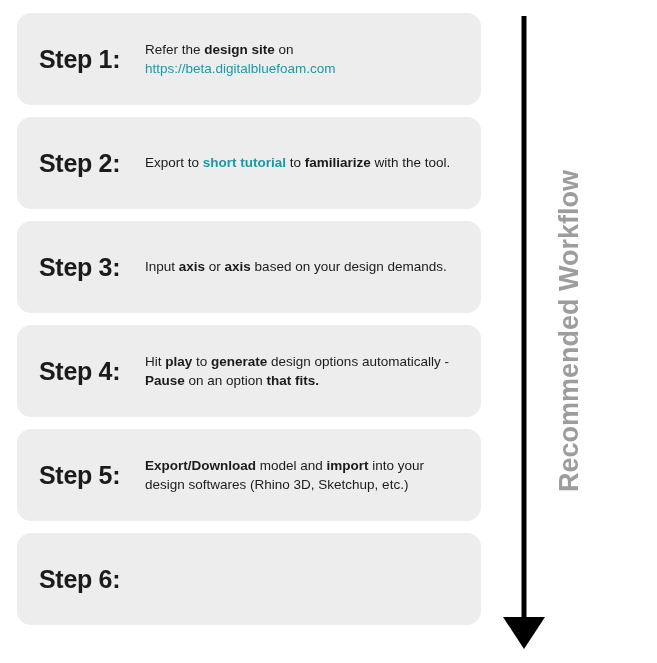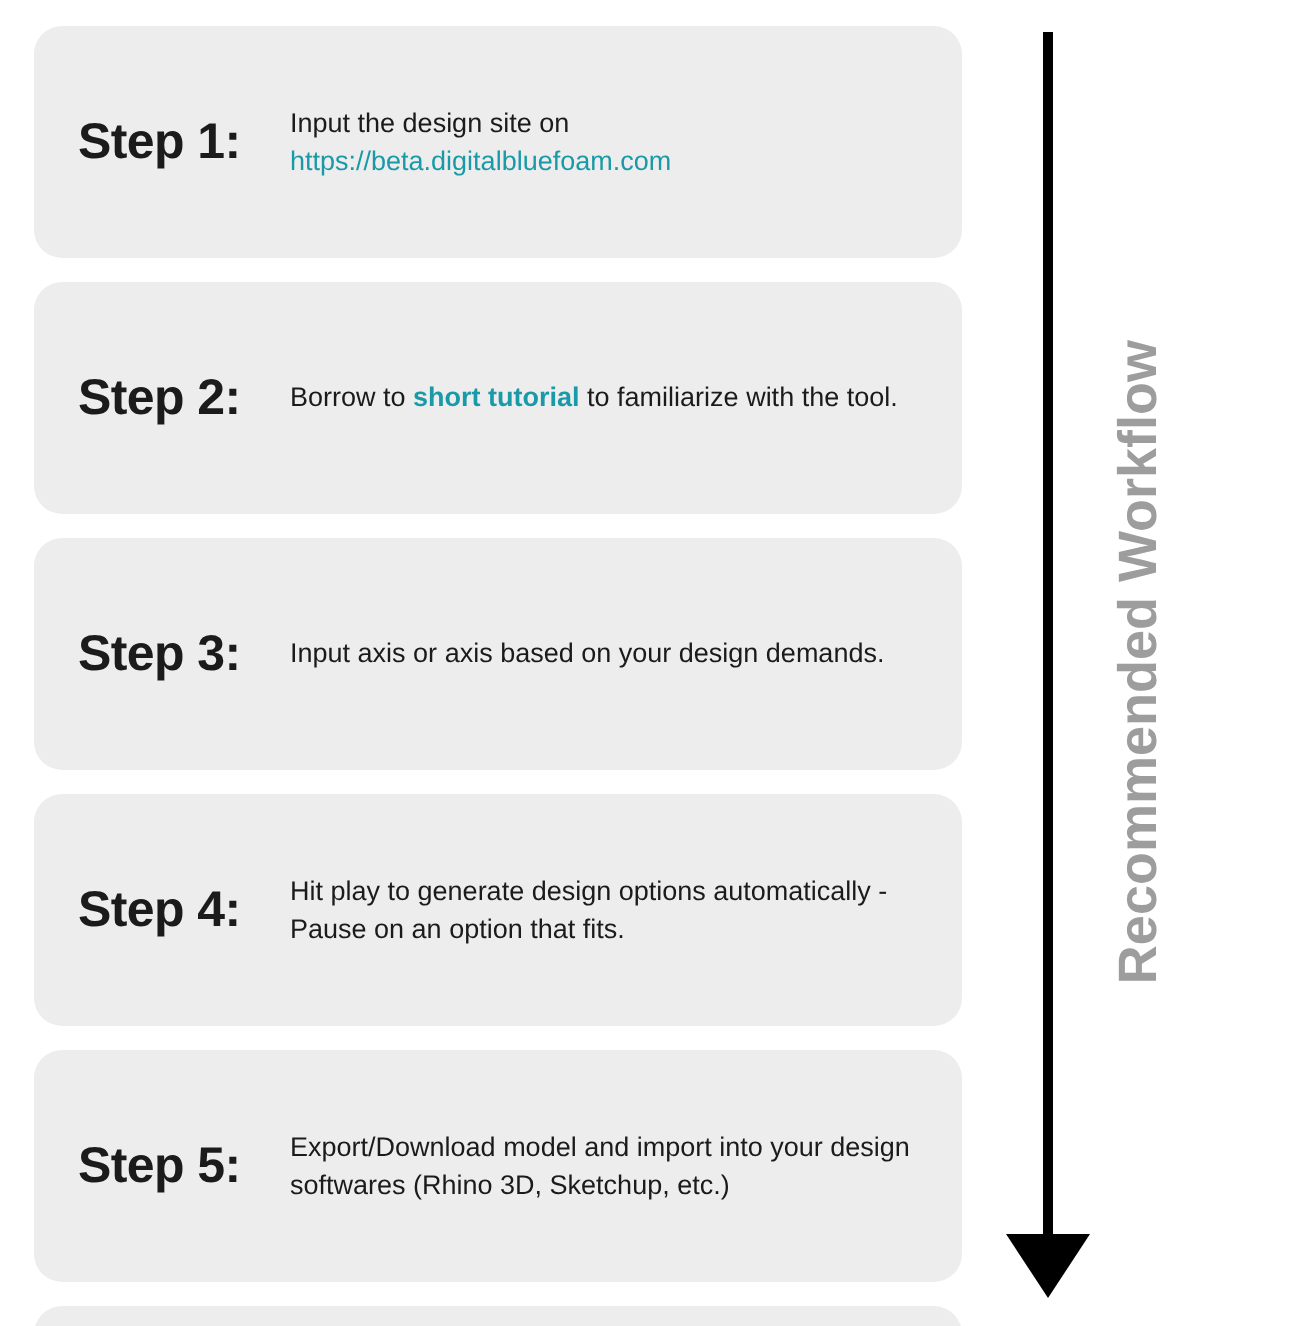--- a/index.html
+++ b/index.html
@@ -28,21 +28,21 @@
     left: 17px;
     top: 13px;
     width: 464px;
   }
 
   .step-card {
     display: flex;
     align-items: center;
     box-sizing: border-box;
     width: 464px;
-    height: 116px;
+    height: 92px;
     margin-bottom: 12px;
     background: #ededed;
     border-radius: 14px;
     padding: 0 14px 0 22px;
   }
   .step-card:last-child { margin-bottom: 0; gap: 28px; }
 
   .step-label {
     flex: 0 0 auto;
     width: 104px;
@@ -55,21 +55,21 @@
   }
 
   .step-text {
     flex: 1 1 auto;
     font-size: 13.5px;
     line-height: 1.42;
     color: #1b1b1b;
     padding-left: 2px;
   }
 
-  .step-text b { font-weight: normal; }
+  .step-text b { font-weight: bold; }
 
   .step-link {
     color: #1a9aa8;
     text-underline-offset: 2px;
     cursor: pointer;
   }
   .step-link.bold { font-weight: bold; }
 
   
   #workflow-arrow {
@@ -101,25 +101,25 @@
   }
 </style>
 </head>
 <body>
 
 <div id="root">
 
   <div id="steps-column">
       <div class="step-card">
         <div class="step-label">Step 1:</div>
-        <div class="step-text"><span>Input the </span><b>design site</b><span> on </span><a class="step-link">https://beta.digitalbluefoam.com</a></div>
+        <div class="step-text"><span>Refer the </span><b>design site</b><span> on </span><a class="step-link">https://beta.digitalbluefoam.com</a></div>
       </div>
       <div class="step-card">
         <div class="step-label">Step 2:</div>
-        <div class="step-text"><span>Borrow to </span><a class="step-link bold">short tutorial</a><span> to </span><b>familiarize</b><span> with the tool.</span></div>
+        <div class="step-text"><span>Export to </span><a class="step-link bold">short tutorial</a><span> to </span><b>familiarize</b><span> with the tool.</span></div>
       </div>
       <div class="step-card">
         <div class="step-label">Step 3:</div>
         <div class="step-text"><span>Input </span><b>axis</b><span> or </span><b>axis</b><span> based on your design demands.</span></div>
       </div>
       <div class="step-card">
         <div class="step-label">Step 4:</div>
         <div class="step-text"><span>Hit </span><b>play</b><span> to </span><b>generate</b><span> design options automatically - </span><b>Pause</b><span> on an option </span><b>that fits.</b></div>
       </div>
       <div class="step-card">

